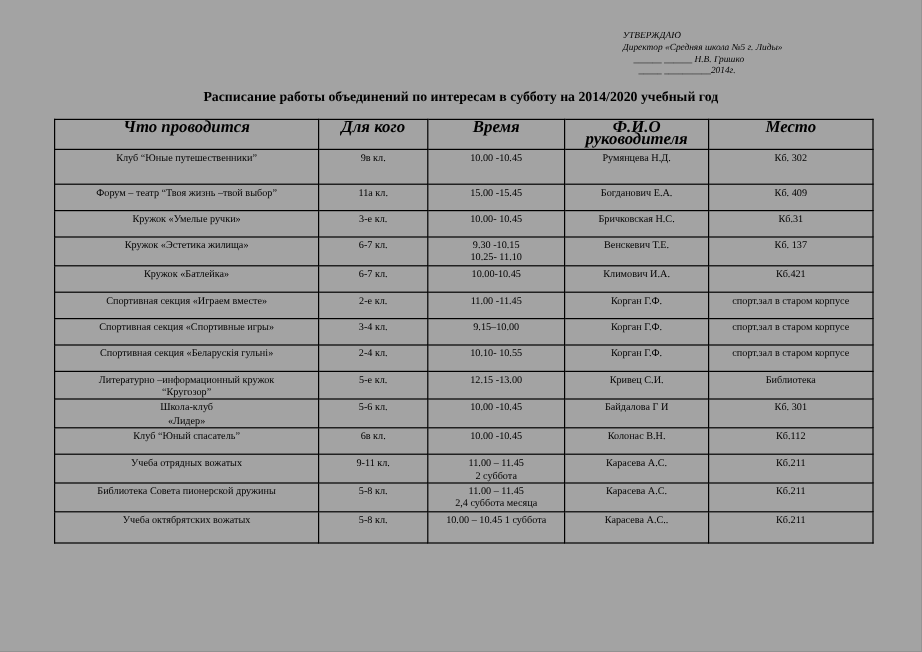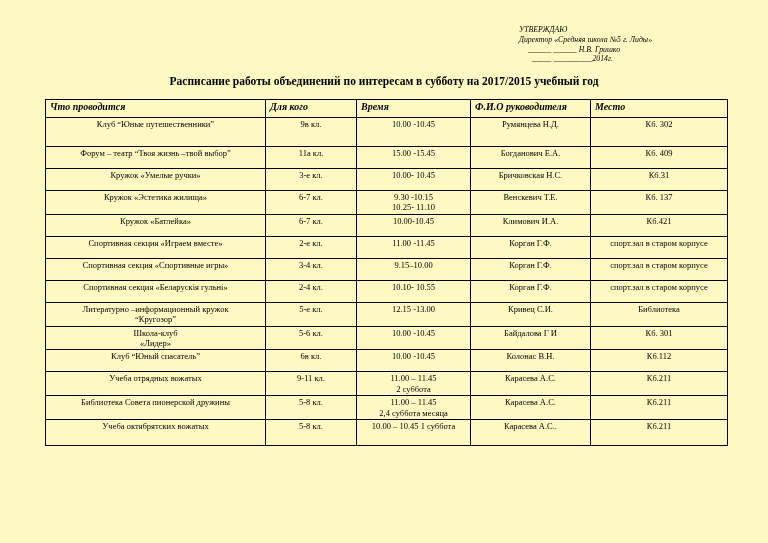--- a/index.html
+++ b/index.html
@@ -1,17 +1,17 @@
 <!DOCTYPE html>
 <html><head>
 <meta charset="utf-8">
 <style>
   html,body{margin:0;padding:0;background:#888;}
   .page{
-    width:768px;height:543px;background:#fef9c3;position:relative;
+    width:768px;height:543px;background:#a3a3a3;position:relative;
     font-family:"Liberation Serif","DejaVu Serif",serif;color:#000;
     overflow:hidden;margin:0 auto;
   }
   .approval{
     position:absolute;left:519px;top:25px;
     font-style:italic;font-size:7.8px;line-height:9.8px;
     white-space:nowrap;
   }
   .approval .l3{padding-left:9px;}
   .approval .l4{padding-left:13px;}
@@ -22,42 +22,42 @@
   table.schedule{
     position:absolute;top:99px;left:45px;width:682px;
     border-collapse:collapse;table-layout:fixed;
     font-size:8.5px;line-height:10.4px;
   }
   table.schedule th, table.schedule td{
     border:1px solid #000;vertical-align:top;
     padding:1px 4px;white-space:pre-line;overflow:hidden;
   }
   table.schedule th{
-    font-weight:bold;font-style:italic;text-align:left;
-    font-size:10px;height:14px;padding-top:2px;
+    font-weight:bold;font-style:italic;text-align:center;
+    font-size:14px;height:14px;padding-top:2px;
   }
   table.schedule td{height:19px;}
   td.col-what,td.col-leader,td.col-place{text-align:center;}
   td.col-who,td.col-time{text-align:center;}
   tbody tr:first-child td{height:26px;}
   tbody tr:last-child td{height:23px;margin-left:27px;}
 </style>
 </head>
 <body>
 
 <div class="page">
 
   <div class="approval">
     <div class="l1">УТВЕРЖДАЮ</div>
     <div class="l2">Директор «Средняя школа №5 г. Лиды»</div>
     <div class="l3">______ ______  Н.В. Гришко</div>
     <div class="l4">_____ __________2014г.</div>
   </div>
 
-  <div class="title">Расписание работы объединений по интересам в субботу на  2017/2015 учебный год</div>
+  <div class="title">Расписание работы объединений по интересам в субботу на  2014/2020 учебный год</div>
 
   <table class="schedule">
     <colgroup>
       <col style="width:220px">
       <col style="width:91px">
       <col style="width:114px">
       <col style="width:120px">
       <col style="width:137px">
     </colgroup>
     <thead>

